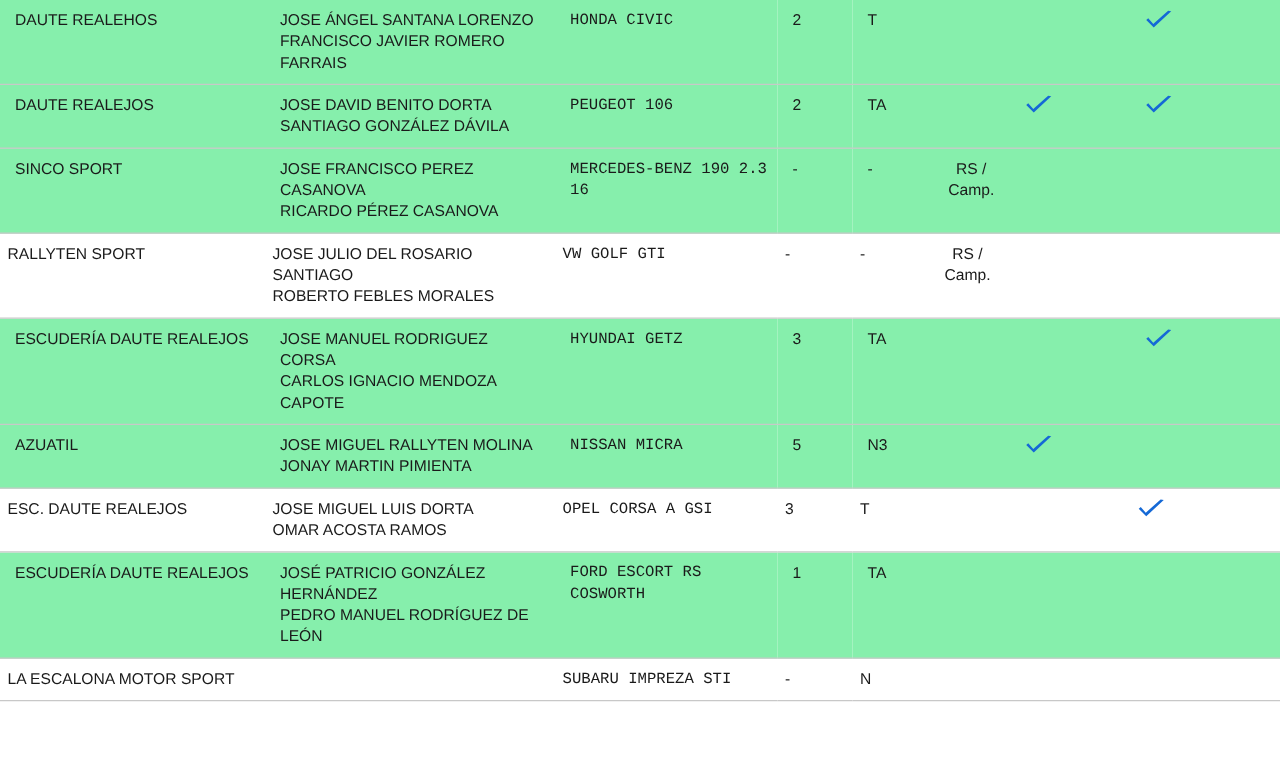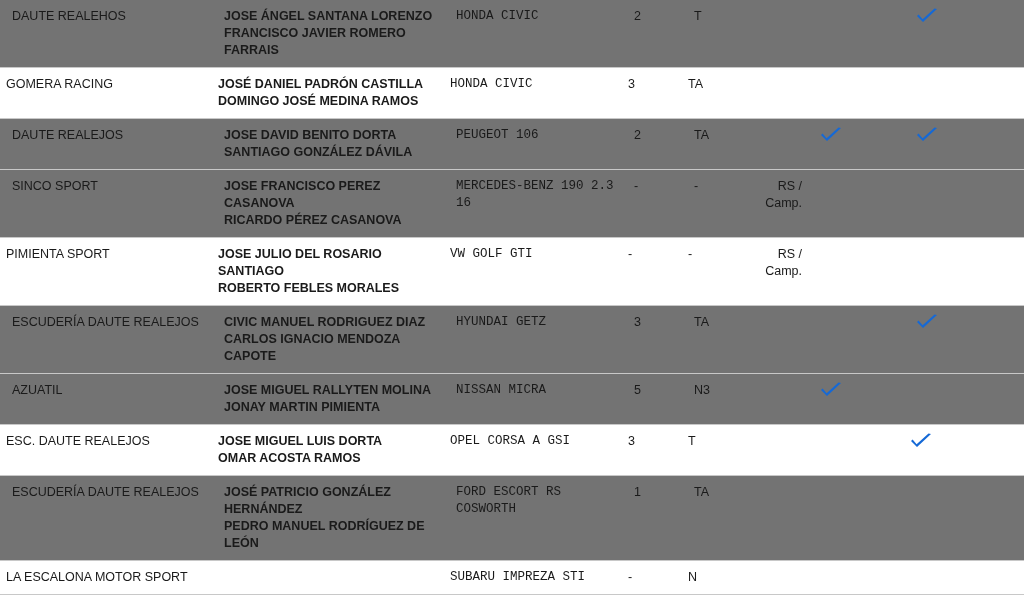--- a/index.html
+++ b/index.html
@@ -20,45 +20,45 @@
     table-layout: fixed;
     font-size: 12.5px;
   }
   table.entry-list td {
     vertical-align: top;
     padding: 8px 6px 8px 6px;
     line-height: 17px;
     border-bottom: 1px solid #c8c8c8;
   }
   tr.shaded td {
-    background: #737373;
+    background: #86efac;
     padding-left: 12px;
   }
   tr.plain td {
     background: #ffffff;
   }
   
   col.c-team    { width: 212px; }
   col.c-crew    { width: 232px; }
   col.c-car     { width: 178px; }
   col.c-num     { width: 60px;  }
   col.c-class   { width: 58px;  }
   col.c-group   { width: 68px;  }
   col.c-mark1   { width: 96px;  }
   col.c-mark2   { width: 120px; }
 
   td.team   { padding-left: 8px; }
   td.crew   { padding-left: 8px; }
   td.car    { padding-left: 8px; font-family: Liberation Mono, monospace; }
   td.num    { padding-left: 8px; }
   td.class  { padding-left: 8px; }
-  td.group  { padding-left: 8px; text-align: right; }
+  td.group  { padding-left: 8px; text-align: center; }
   td.mark   { text-align: left; padding-left: 18px; }
 
-  .line { display: block; white-space: normal; font-weight: bold; }
+  .line { display: block; white-space: normal; }
 
   .check {
     display: inline-block;
     width: 22px;
     height: 16px;
     position: relative;
   }
   .check svg { display: block; }
   .mark-cell-2 { padding-left: 40px; }
 </style>
@@ -85,33 +85,20 @@
         </td>
         <td class="car">HONDA CIVIC</td>
         <td class="num">2</td>
         <td class="class">T</td>
         <td class="group"></td>
         <td class="mark"></td>
         <td class="mark mark-cell-2"><span class="check"><svg width="22" height="16" viewBox="0 0 22 16">
               <path d="M1 8 L7 14 L21 1 L18.5 0.5 L6.6 11.2 L2.6 6.6 Z" fill="#1569d6"></path>
             </svg></span></td>
       </tr>
-      <tr class="plain">
-        <td class="team">GOMERA RACING</td>
-        <td class="crew">
-          <span class="line">JOSÉ DANIEL PADRÓN CASTILLA</span>
-          <span class="line">DOMINGO JOSÉ MEDINA RAMOS</span>
-        </td>
-        <td class="car">HONDA CIVIC</td>
-        <td class="num">3</td>
-        <td class="class">TA</td>
-        <td class="group"></td>
-        <td class="mark"></td>
-        <td class="mark mark-cell-2"></td>
-      </tr>
       <tr class="shaded">
         <td class="team">DAUTE REALEJOS</td>
         <td class="crew">
           <span class="line">JOSE DAVID BENITO DORTA</span>
           <span class="line">SANTIAGO GONZÁLEZ DÁVILA</span>
         </td>
         <td class="car">PEUGEOT 106</td>
         <td class="num">2</td>
         <td class="class">TA</td>
         <td class="group"></td>
@@ -129,36 +116,36 @@
           <span class="line">RICARDO PÉREZ CASANOVA</span>
         </td>
         <td class="car">MERCEDES-BENZ 190 2.3 16</td>
         <td class="num">-</td>
         <td class="class">-</td>
         <td class="group">RS / Camp.</td>
         <td class="mark"></td>
         <td class="mark mark-cell-2"></td>
       </tr>
       <tr class="plain">
-        <td class="team">PIMIENTA SPORT</td>
+        <td class="team">RALLYTEN SPORT</td>
         <td class="crew">
           <span class="line">JOSE JULIO DEL ROSARIO SANTIAGO</span>
           <span class="line">ROBERTO FEBLES MORALES</span>
         </td>
         <td class="car">VW GOLF GTI</td>
         <td class="num">-</td>
         <td class="class">-</td>
         <td class="group">RS / Camp.</td>
         <td class="mark"></td>
         <td class="mark mark-cell-2"></td>
       </tr>
       <tr class="shaded">
         <td class="team">ESCUDERÍA DAUTE REALEJOS</td>
         <td class="crew">
-          <span class="line">CIVIC MANUEL RODRIGUEZ DIAZ</span>
+          <span class="line">JOSE MANUEL RODRIGUEZ CORSA</span>
           <span class="line">CARLOS IGNACIO MENDOZA CAPOTE</span>
         </td>
         <td class="car">HYUNDAI GETZ</td>
         <td class="num">3</td>
         <td class="class">TA</td>
         <td class="group"></td>
         <td class="mark"></td>
         <td class="mark mark-cell-2"><span class="check"><svg width="22" height="16" viewBox="0 0 22 16">
               <path d="M1 8 L7 14 L21 1 L18.5 0.5 L6.6 11.2 L2.6 6.6 Z" fill="#1569d6"></path>
             </svg></span></td>

